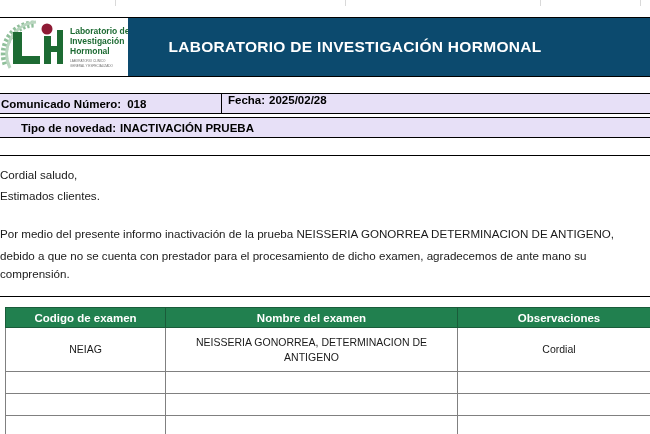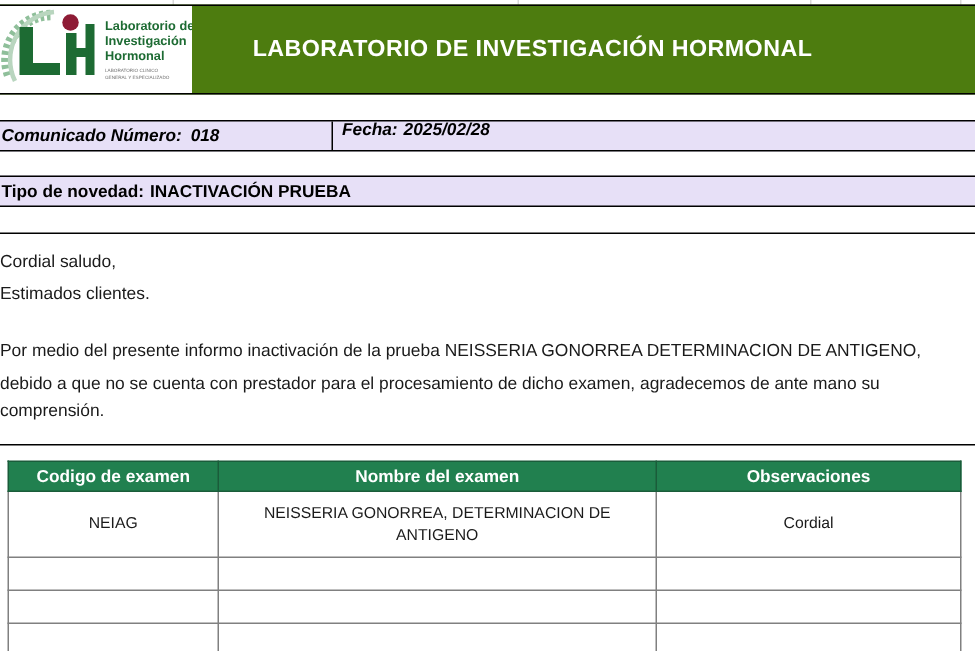--- a/index.html
+++ b/index.html
@@ -22,23 +22,23 @@
     position: absolute;
     top: 0;
     width: 1px;
     height: 6px;
     background: #d9d9d9;
   }
 
   
   .banner {
     position: absolute;
-    left: 0; top: 3px;
+    left: 0; top: 17px;
     width: 650px; height: 60px;
-    background: #4d7c0f;
+    background: #0c4a6e;
     border-top: 1px solid #000;
     border-bottom: 1px solid #000;
     display: flex;
     align-items: center;
   }
   .logo-box {
     width: 128px;
     height: 58px;
     background: #ffffff;
     flex: 0 0 128px;
@@ -60,22 +60,22 @@
   .info-row {
     position: absolute;
     left: 0;
     width: 650px;
     background: #e7e0f7;
     border-top: 1.5px solid #000;
     border-bottom: 1.5px solid #000;
     display: flex;
     align-items: center;
   }
-  #row-comunicado { top: 80px; height: 21px; font-style: italic; }
-  #row-tipo       { top: 117px; height: 21px; }
+  #row-comunicado { top: 93px; height: 21px; }
+  #row-tipo       { top: 117px; height: 21px; padding-left: 20px; }
 
   .cell-comunicado {
     width: 222px;
     height: 100%;
     display: flex;
     align-items: center;
     padding-left: 1px;
     border-right: 1.2px solid #000;
     font-size: 11.5px;
     font-weight: bold;
@@ -151,21 +151,21 @@
   }
   .exam-table td {
     border: 1px solid #808080;
     font-size: 10.5px;
     color: #1a1a1a;
     text-align: center;
     vertical-align: middle;
     padding: 3px 4px;
     line-height: 15px;
   }
-  .col-codigo { width: 140px; }
+  .col-codigo { width: 160px; }
   .col-nombre { width: 292px; }
   .col-obs    { width: 203px; }
   .row-filled td { height: 44px; }
   .row-empty td  { height: 22px; }
 </style>
 </head>
 <body>
 
 <div id="page">
 

